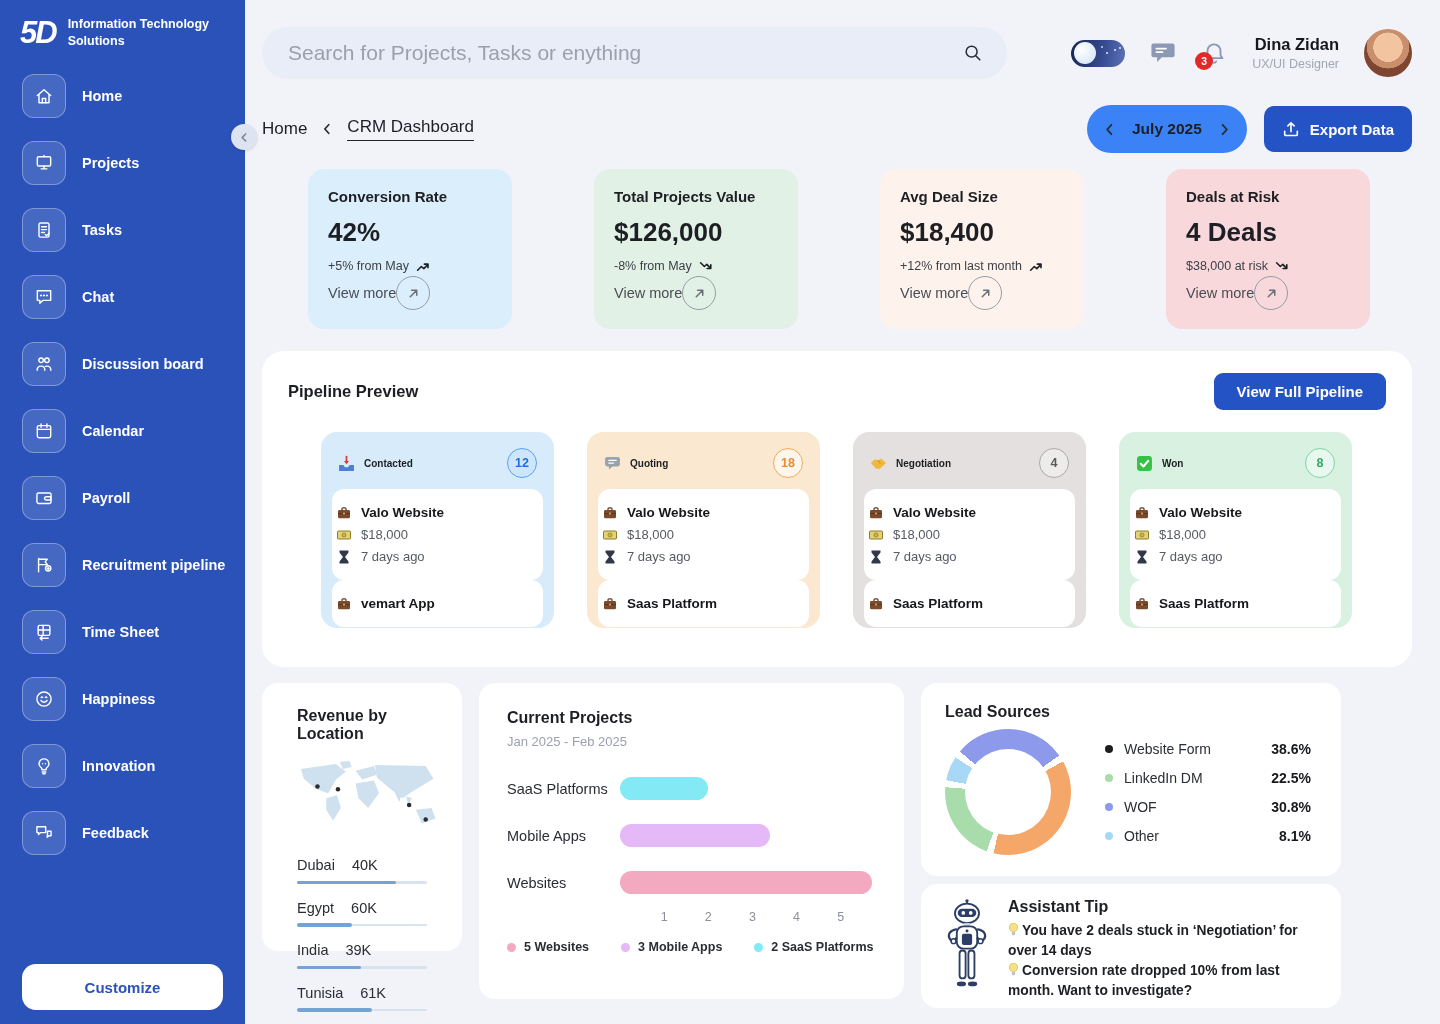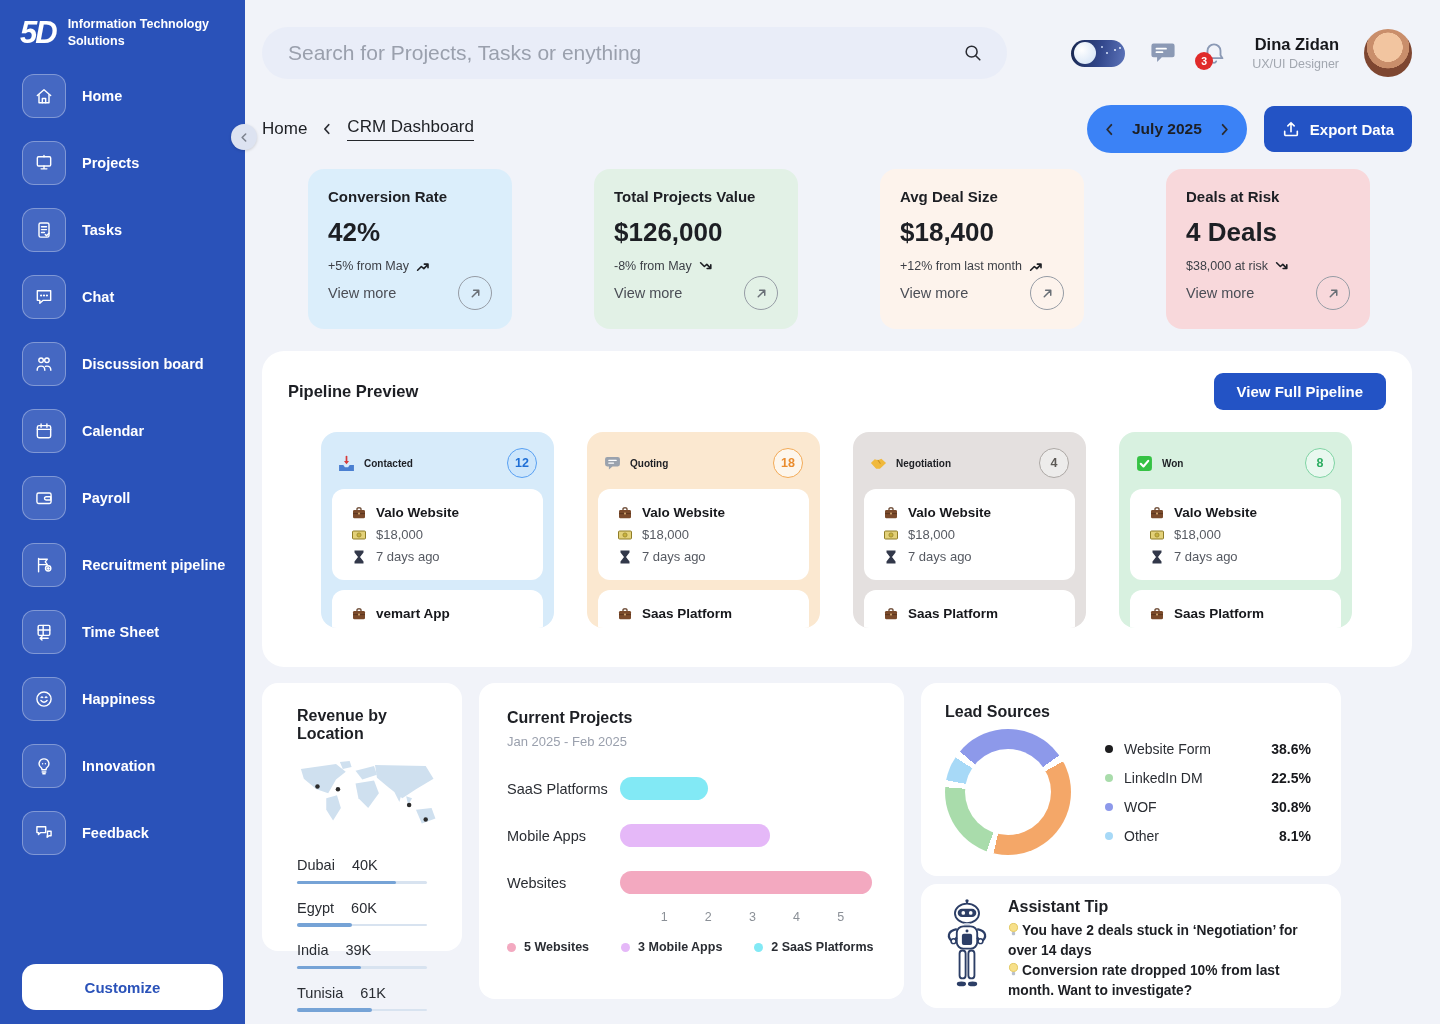--- a/index.html
+++ b/index.html
@@ -63,40 +63,40 @@
               align-items:center;gap:10px;font-weight:700;font-size:15px;cursor:pointer}
   .export-btn svg{width:18px;height:18px;stroke:#fff;fill:none;stroke-width:1.8;stroke-linecap:round;stroke-linejoin:round}
 
   
   .stats{display:flex;justify-content:space-between;padding:0 42px 0 46px;margin-bottom:22px}
   .stat{width:204px;height:160px;border-radius:16px;padding:19px 20px;display:flex;flex-direction:column}
   .stat-title{font-size:15px;font-weight:700}
   .stat-value{font-size:26px;font-weight:800;margin-top:12px}
   .stat-change{font-size:12.5px;color:#3c3f46;margin-top:11px;display:flex;align-items:center;gap:7px}
   .stat-change svg{width:15px;height:13px;stroke:#1d1f24;fill:none;stroke-width:1.5;stroke-linecap:round;stroke-linejoin:round}
-  .stat-foot{margin-top:auto;display:flex;align-items:center;justify-content:space-between;cursor:pointer}
+  .stat-foot{margin-top:auto;display:flex;align-items:center;cursor:pointer}
   .view-more{font-size:14.5px;color:#4a4d55}
   .circle-arrow{width:34px;height:34px;border-radius:50%;border:1.4px solid #969ca5;display:flex;
                 align-items:center;justify-content:center}
   .circle-arrow svg{width:13px;height:13px;stroke:#6a7077;fill:none;stroke-width:1.6;stroke-linecap:round;stroke-linejoin:round}
 
   
   .pipeline{background:#fff;border-radius:22px;padding:22px 26px 0;height:316px;margin-bottom:16px}
   .pipe-head{display:flex;justify-content:space-between;align-items:center;margin-bottom:22px}
   .pipe-title{font-size:16.5px;font-weight:700}
   .pipe-cta{background:#2353c5;color:#fff;border-radius:9px;height:37px;padding:0 23px;font-weight:700;
             font-size:15px;display:flex;align-items:center;cursor:pointer}
   .cols{display:flex;gap:33px;padding:0 33px}
   .col{width:233px;height:196px;border-radius:16px;padding:11px;overflow:hidden}
   .col-head{display:flex;align-items:center;gap:9px;padding:5px 6px 11px}
   .col-head svg{width:17px;height:17px;flex-shrink:0}
   .col-name{font-size:10px;font-weight:700}
   .badge{margin-left:auto;width:30px;height:30px;border-radius:50%;border:1.5px solid;display:flex;
          align-items:center;justify-content:center;font-size:12.5px;font-weight:700}
-  .deal{background:#fff;border-radius:12px;padding:9px 20px;margin-bottom:10px;cursor:pointer}
+  .deal{background:#fff;border-radius:12px;padding:9px 5px;margin-bottom:0;cursor:pointer}
   .deal-row{display:flex;align-items:center;gap:10px;margin:7px 0;font-size:13px;color:#565a62}
   .deal-row svg{width:14px;height:14px;flex-shrink:0}
   .deal-name{font-weight:700;color:#17181c;font-size:13.5px}
 
   
   .bottom{display:flex;gap:17px}
   .card{background:#fff;border-radius:16px}
   .card-title{font-size:16px;font-weight:700}
 
   .rev-card{width:200px;height:268px;padding:24px 35px 0}

